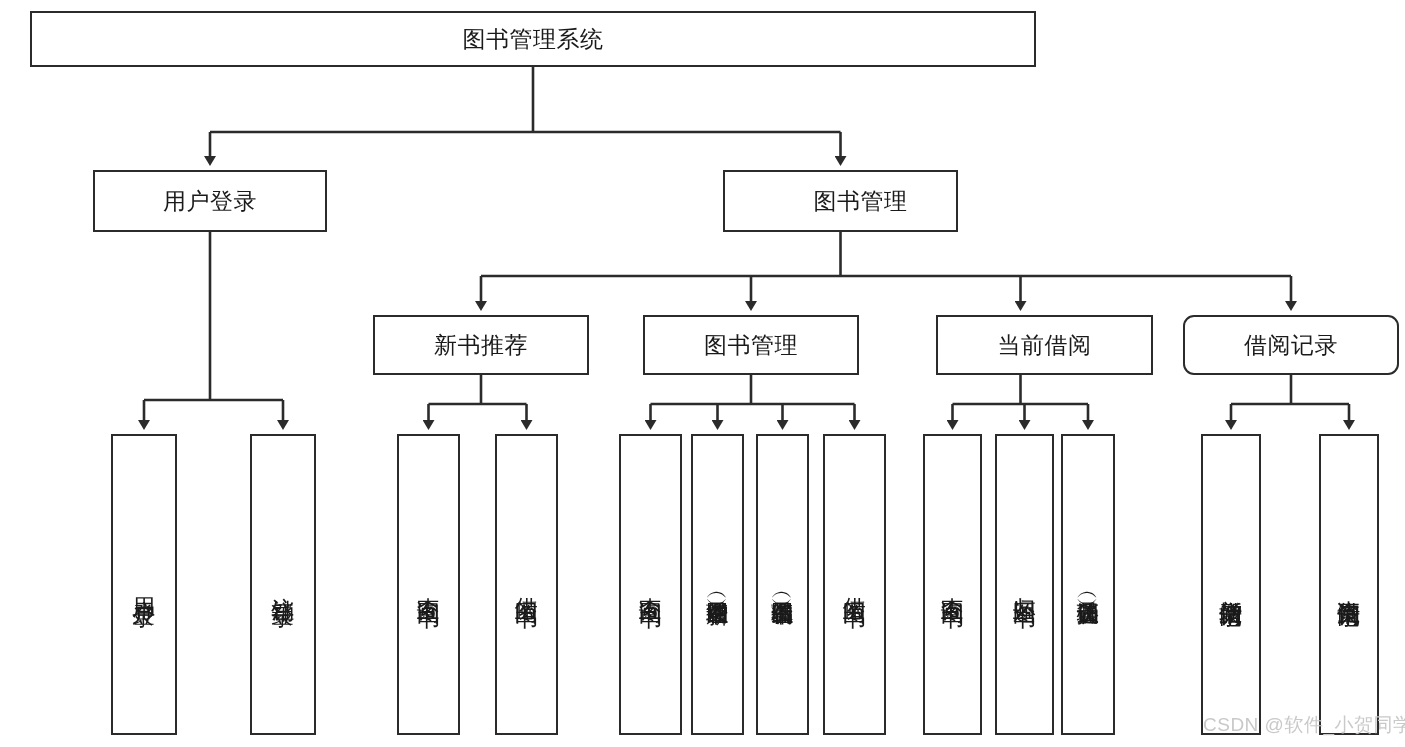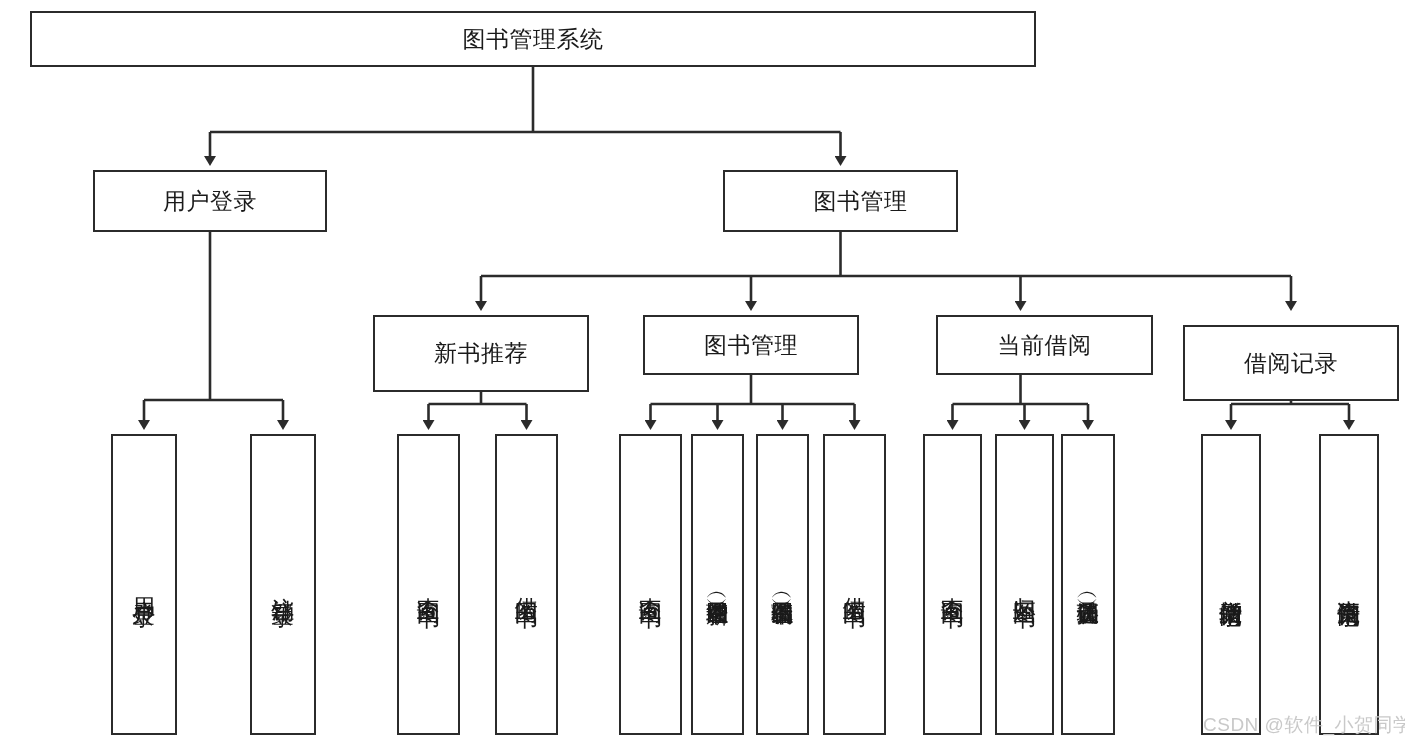--- a/index.html
+++ b/index.html
@@ -116,30 +116,30 @@
   <div id="nodes-layer">
       <div class="node horiz" style="left: 19px; top: 11px; width: 1006px; height: 56px;">
         <span>图书管理系统</span>
       </div>
       <div class="node horiz" style="left: 82px; top: 170px; width: 234px; height: 62px;">
         <span>用户登录</span>
       </div>
       <div class="node horiz" style="left: 712px; top: 170px; width: 235px; height: 62px; padding-left: 40px;">
         <span>图书管理</span>
       </div>
-      <div class="node horiz" style="left: 362px; top: 315px; width: 216px; height: 77px;">
+      <div class="node horiz" style="left: 362px; top: 315px; width: 216px; height: 60px;">
         <span>新书推荐</span>
       </div>
       <div class="node horiz" style="left: 632px; top: 315px; width: 216px; height: 60px;">
         <span>图书管理</span>
       </div>
       <div class="node horiz" style="left: 925px; top: 315px; width: 217px; height: 60px;">
         <span>当前借阅</span>
       </div>
-      <div class="node horiz" style="left: 1172px; top: 325px; width: 216px; height: 76px;">
+      <div class="node horiz" style="left: 1172px; top: 315px; width: 216px; height: 60px; border-radius: 11px;">
         <span>借阅记录</span>
       </div>
       <div class="node vert" style="left: 100px; top: 434px; width: 66px; height: 301px;">
         <span>用户登录</span>
       </div>
       <div class="node vert" style="left: 239px; top: 434px; width: 66px; height: 301px;">
         <span>注销登录</span>
       </div>
       <div class="node vert" style="left: 386px; top: 434px; width: 63px; height: 301px;">
         <span>查询图书</span>

